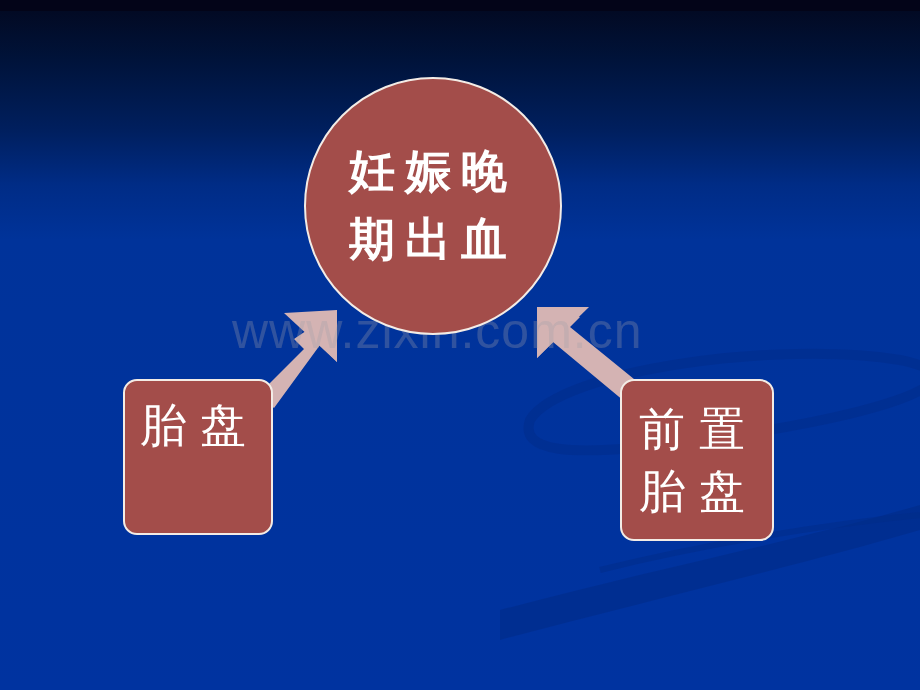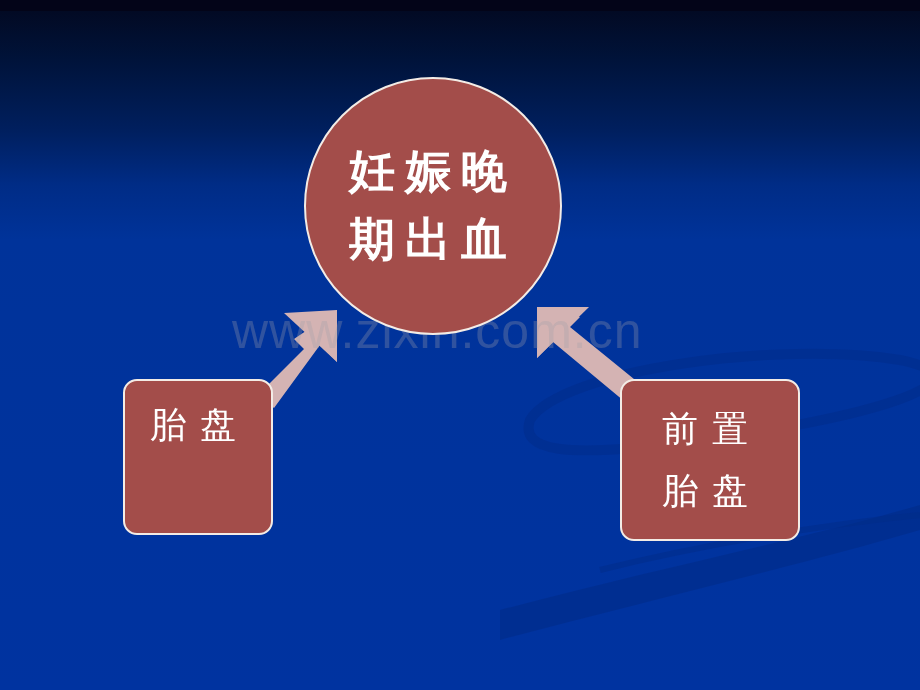--- a/index.html
+++ b/index.html
@@ -18,21 +18,21 @@
   .circle-text {
     position: absolute; left: 0; right: 0; color: #ffffff; text-align: center;
     font-size: 46px; font-weight: bold; letter-spacing: 10px; line-height: 52px;
   }
   .box {
     position: absolute; background: #a34d4a; border: 2px solid #f3ece6;
     border-radius: 14px; box-sizing: border-box;
   }
   .box-text {
     position: absolute; left: 0; right: 0; color: #ffffff; text-align: center;
-    font-size: 36px; letter-spacing: 14px; line-height: 44px; padding-left: 4px;
+    font-size: 46px; letter-spacing: 14px; line-height: 44px; padding-left: 4px;
   }
   .watermark {
     position: absolute; left: 232px; top: 302px; font-family: "Liberation Sans", sans-serif;
     font-size: 50px; color: rgba(160,160,170,0.30); letter-spacing: 1px; white-space: nowrap;
   }
 </style>
 </head>
 <body>
 
 <div class="top-strip"></div>
@@ -58,16 +58,16 @@
 
 <div class="circle">
   <div class="circle-text" style="top:66px;">妊娠晚</div>
   <div class="circle-text" style="top:134px;">期出血</div>
 </div>
 
 <div class="box" style="left:123px; top:379px; width:150px; height:156px;">
   <div class="box-text" style="top:22px;">胎盘</div>
 </div>
 
-<div class="box" style="left:620px; top:379px; width:180px; height:162px;">
+<div class="box" style="left:620px; top:379px; width:154px; height:162px;">
   <div class="box-text" style="top:26px;">前置</div>
   <div class="box-text" style="top:88px;">胎盘</div>
 </div>
 
 </body></html>

